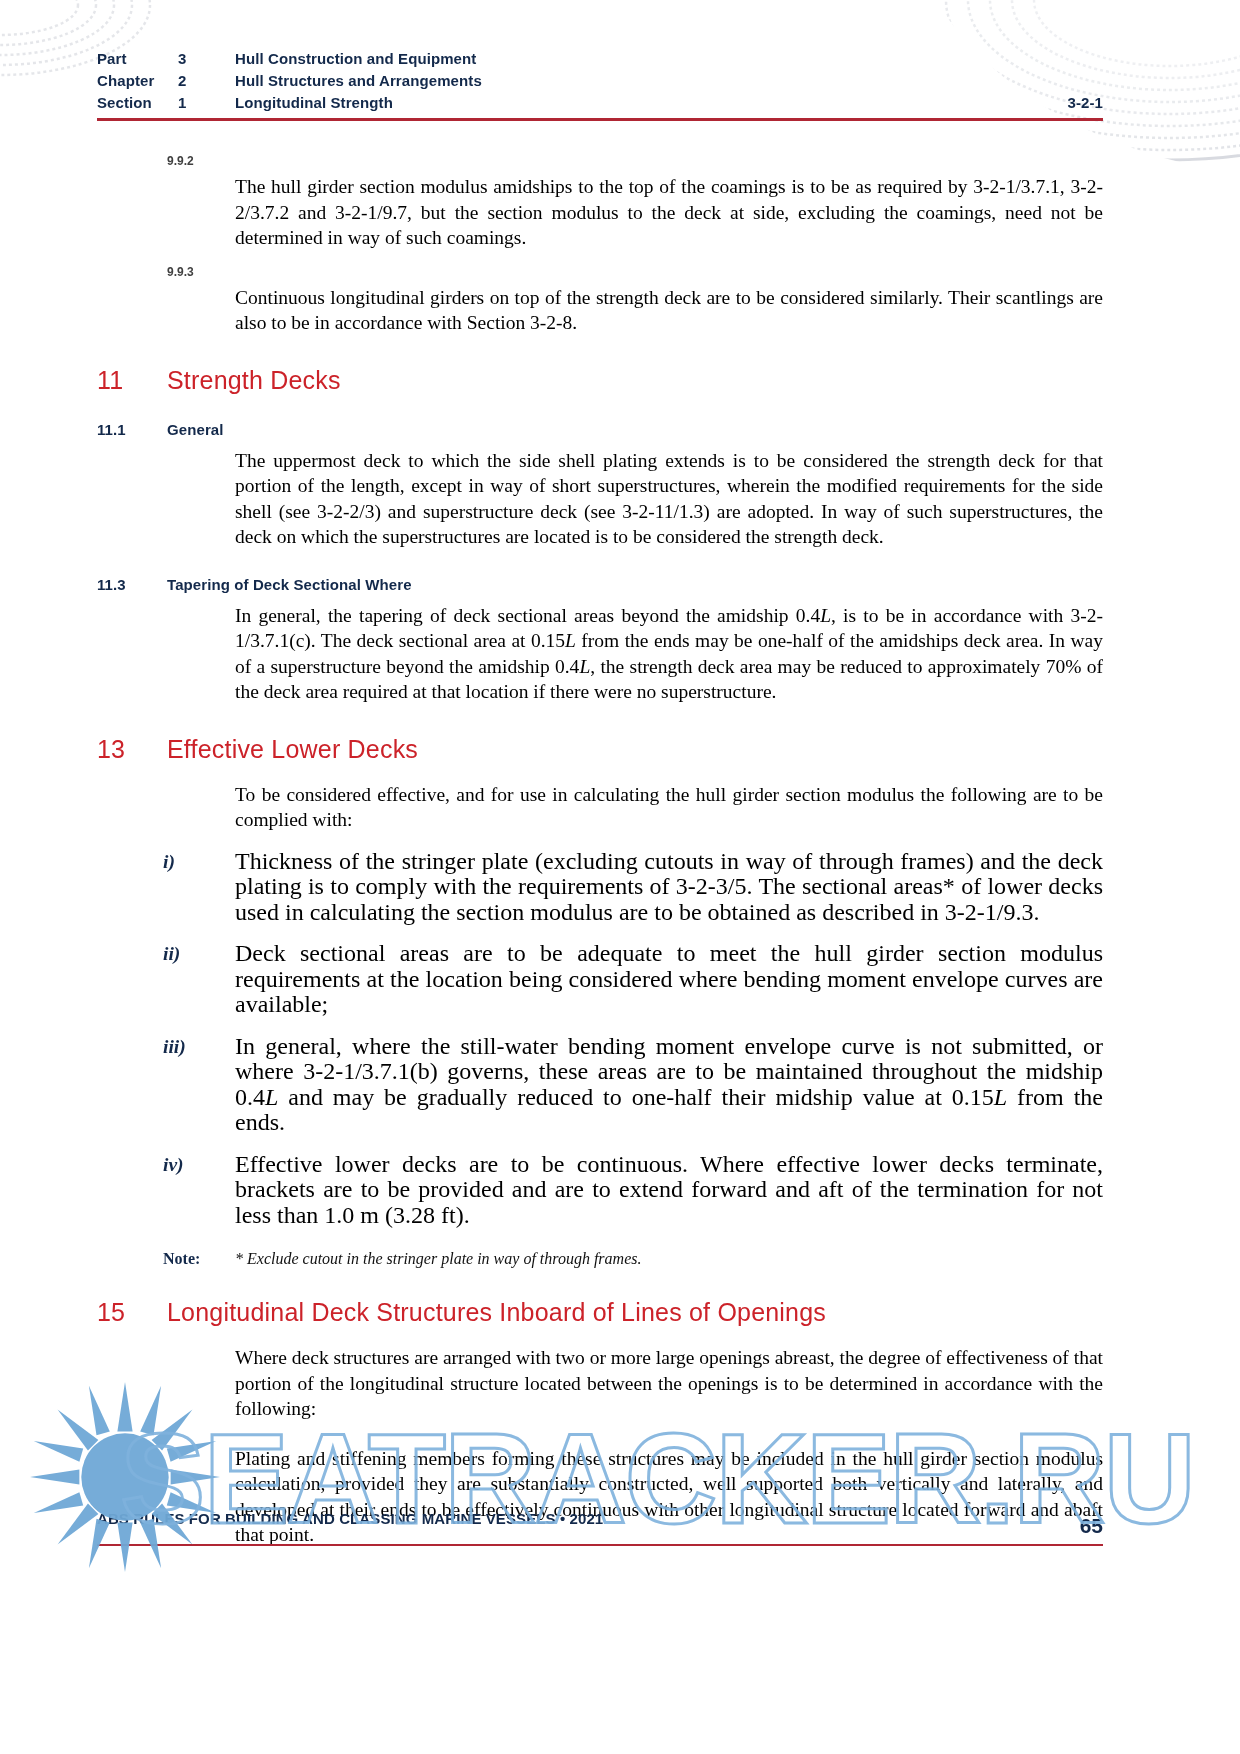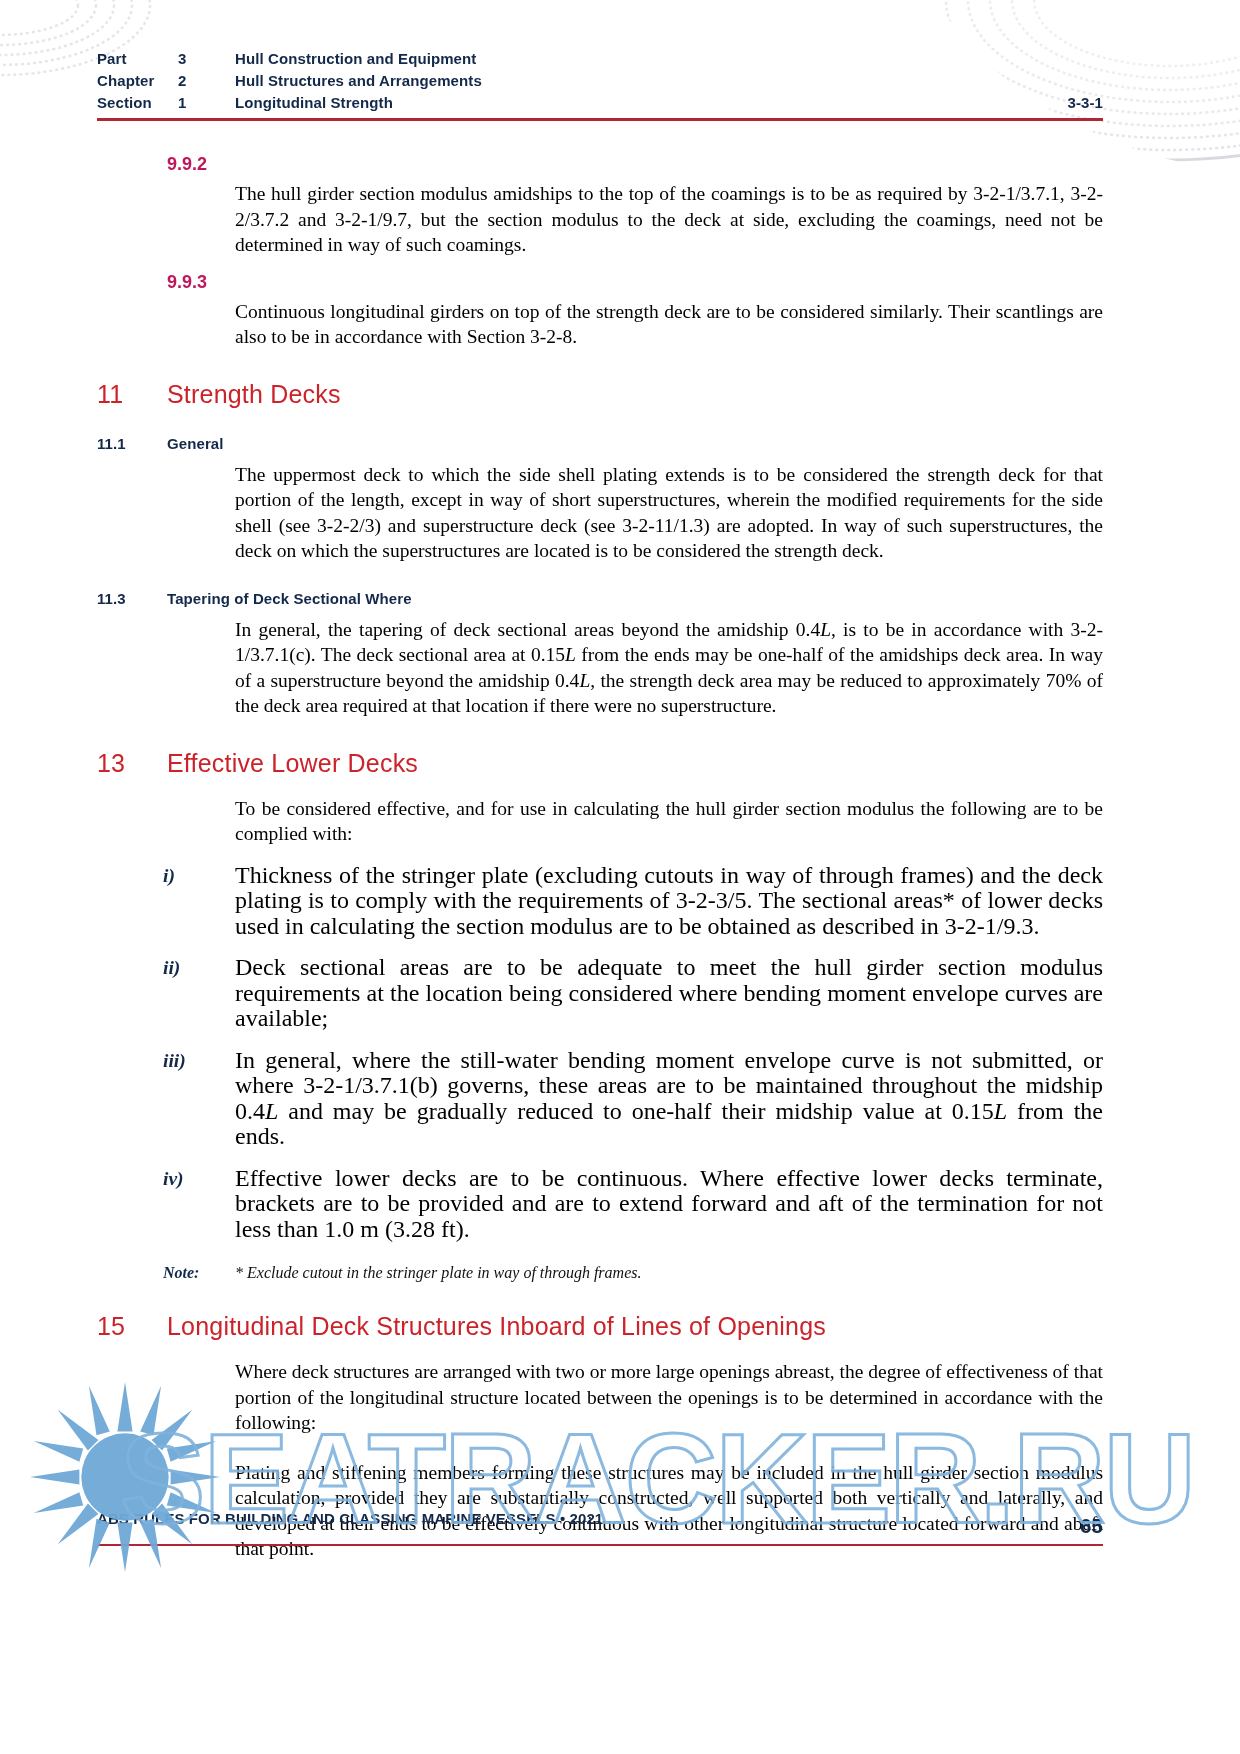--- a/index.html
+++ b/index.html
@@ -78,22 +78,22 @@
   .content {
     position: absolute;
     left: 97px;
     top: 140px;
     width: 1006px;
   }
 
   .num-head {
     font-family: "Liberation Sans", sans-serif;
     font-weight: bold;
-    font-size: 18px;
-    color: #be185d;
+    font-size: 12px;
+    color: #404040;
     margin: 14px 0 6px 70px;
   }
 
   p.body {
     margin: 0 0 0 138px;
     font-size: 19.5px;
     line-height: 25.5px;
     text-align: justify;
     font-family: "Liberation Serif", serif;
   }
@@ -152,21 +152,20 @@
   
   .note {
     display: flex;
     margin: 22px 0 0 66px;
   }
   .note-label {
     width: 72px;
     flex: none;
     font-family: "Liberation Serif", serif;
     font-weight: bold;
-    font-style: italic;
     font-size: 16px;
     color: #13294b;
   }
   .note-text {
     font-family: "Liberation Serif", serif;
     font-style: italic;
     font-size: 16px;
     color: #111;
   }
 
@@ -292,21 +291,21 @@
     </div>
     <div class="header-row">
       <span class="hdr-label">Chapter</span>
       <span class="hdr-num">2</span>
       <span class="hdr-title">Hull Structures and Arrangements</span>
     </div>
     <div class="header-row">
       <span class="hdr-label">Section</span>
       <span class="hdr-num">1</span>
       <span class="hdr-title">Longitudinal Strength</span>
-      <span class="hdr-right">3-3-1</span>
+      <span class="hdr-right">3-2-1</span>
     </div>
   </div>
   <div class="header-rule"></div>
 
   <div class="content">
 
     <div class="num-head">9.9.2</div>
     <p class="body">The hull girder section modulus amidships to the top of the coamings is to be as required by 3-2-1/3.7.1, 3-2-2/3.7.2 and 3-2-1/9.7, but the section modulus to the deck at side, excluding the coamings, need not be determined in way of such coamings.</p>
 
     <div class="num-head">9.9.3</div>

